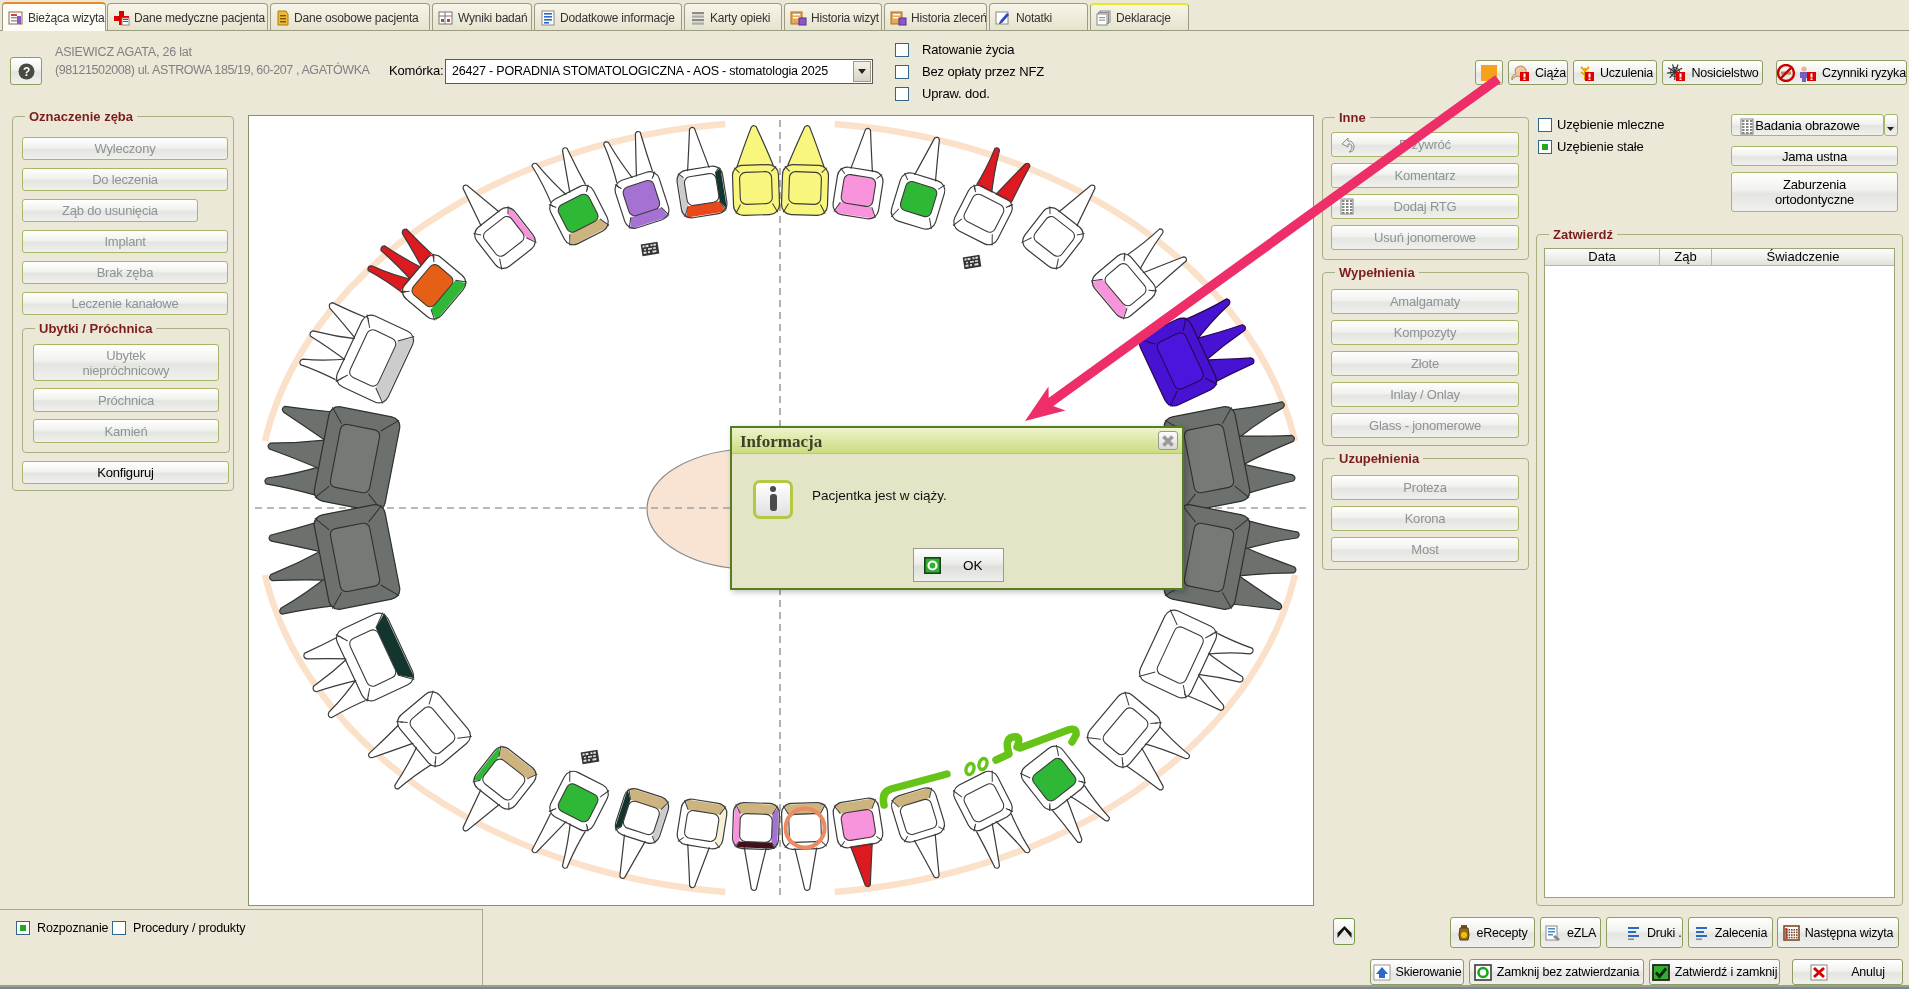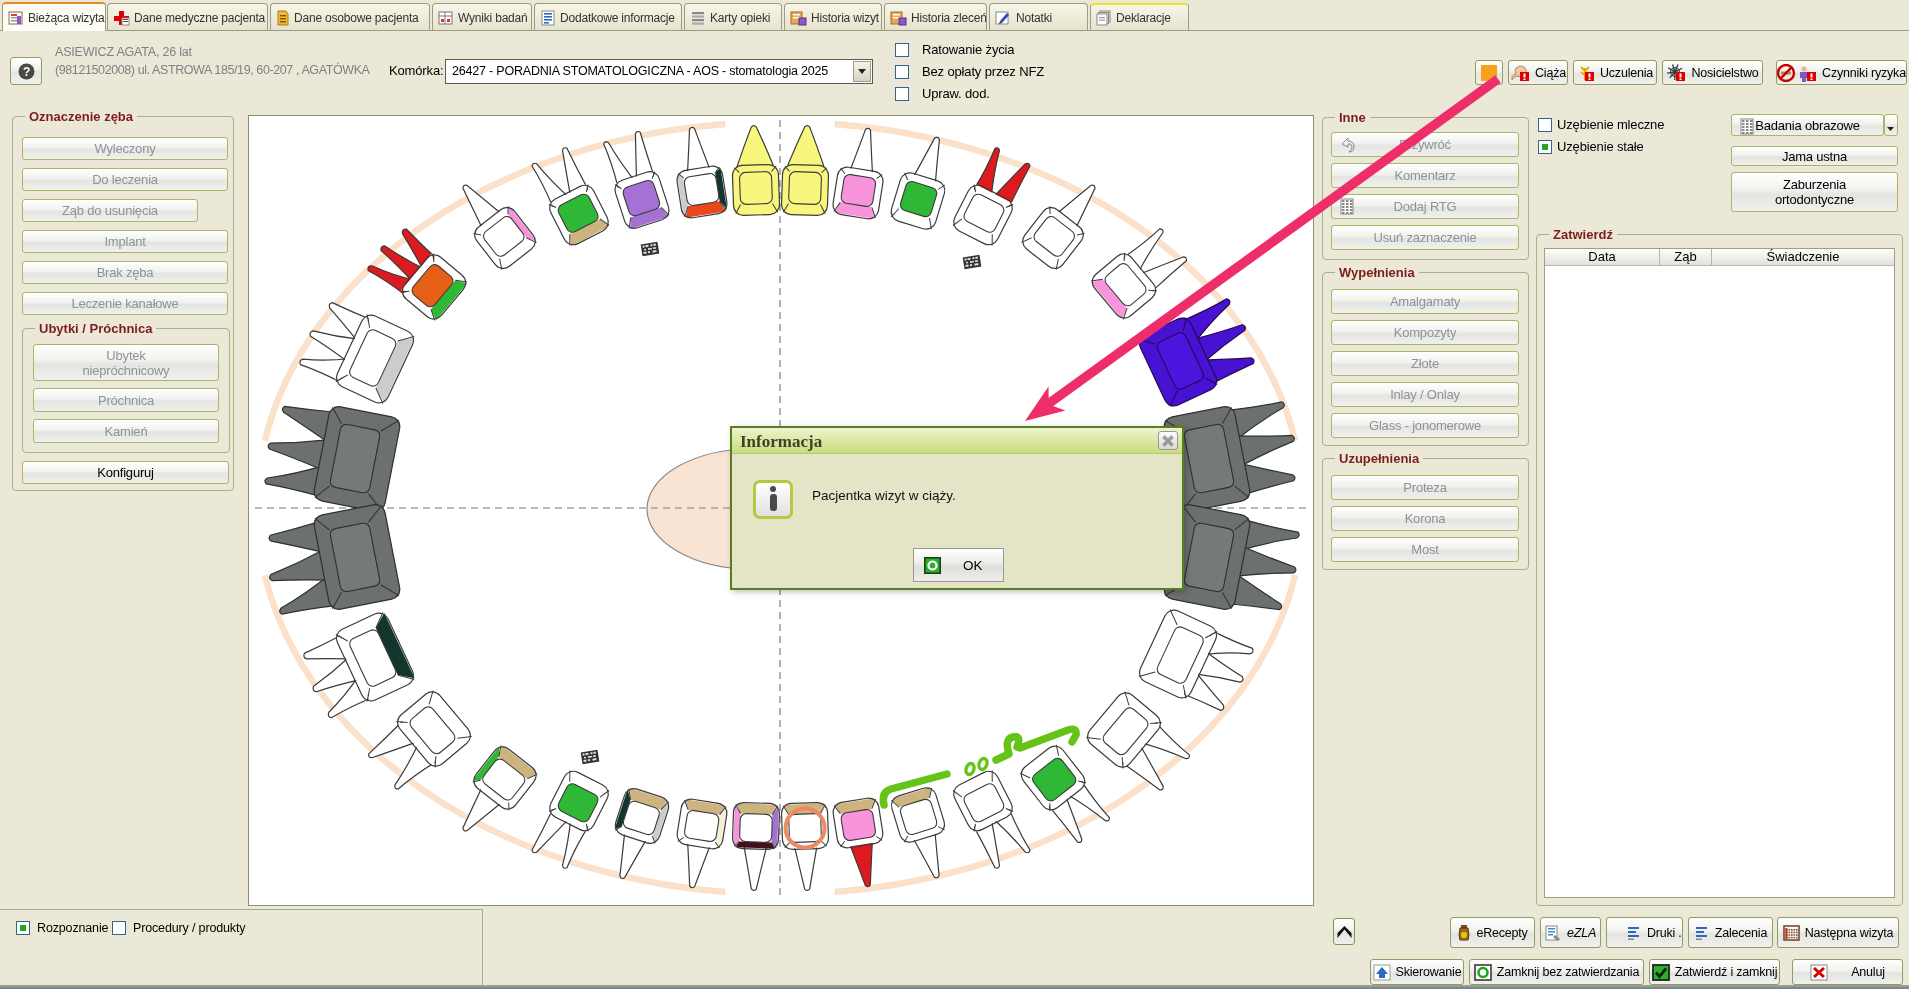--- a/index.html
+++ b/index.html
@@ -745,21 +745,21 @@
         <rect x="6" y="8" width="2.5" height="2"></rect>
         <rect x="10" y="8" width="2.5" height="2"></rect>
         <rect x="2" y="11" width="2.5" height="2"></rect>
         <rect x="6" y="11" width="2.5" height="2"></rect>
         <rect x="10" y="11" width="2.5" height="2"></rect>
         <rect x="2" y="14" width="2.5" height="2"></rect>
         <rect x="6" y="14" width="2.5" height="2"></rect>
         <rect x="10" y="14" width="2.5" height="2"></rect>
       </g>
     </svg>Dodaj RTG</div>
-<div class="pbtn" style="left:1331px;top:225px;width:188px;height:25px;">Usuń zaznaczenie</div>
+<div class="pbtn" style="left:1331px;top:225px;width:188px;height:25px;">Usuń jonomerowe</div>
 <div class="fset" style="left:1322px;top:272px;width:207px;height:174px;">
     <span class="legend">Wypełnienia</span>
   </div>
 <div class="pbtn" style="left:1331px;top:289px;width:188px;height:25px;">Amalgamaty</div>
 <div class="pbtn" style="left:1331px;top:320px;width:188px;height:25px;">Kompozyty</div>
 <div class="pbtn" style="left:1331px;top:351px;width:188px;height:25px;">Złote</div>
 <div class="pbtn" style="left:1331px;top:382px;width:188px;height:25px;">Inlay / Onlay</div>
 <div class="pbtn" style="left:1331px;top:413px;width:188px;height:25px;">Glass - jonomerowe</div>
 <div class="fset" style="left:1322px;top:458px;width:207px;height:112px;">
     <span class="legend">Uzupełnienia</span>
@@ -821,21 +821,21 @@
 <div class="tbtn" style="left:1333px;top:918px;width:22px;height:27px;border-color:#7a9a4a;">
     <svg width="15" height="12">
       <path d="M0.5,12 L7.5,3.5 L14.5,12 L14.5,7 L7.5,0 L0.5,7 Z" fill="#111"></path>
     </svg>
   </div>
 <div class="tbtn" style="left:1450px;top:917px;width:85px;height:31px;"><svg width="14" height="17">
       <path d="M4,1 h6 v3 h-6 z" fill="#7a4a1a"></path>
       <path d="M3,4 h8 q2,8 0,12 h-8 q-2,-4 0,-12" fill="#9a6a2a" stroke="#5a3a0a"></path>
       <circle cx="7" cy="11" r="3" fill="#e8c800"></circle>
     </svg>eRecepty</div>
-<div class="tbtn" style="left:1540px;top:917px;width:61px;height:31px;font-style:italic;"><svg width="17" height="16">
+<div class="tbtn" style="left:1540px;top:917px;width:61px;height:31px;"><svg width="17" height="16">
       <rect x="1" y="1" width="11" height="14" fill="#fff" stroke="#888"></rect>
       <g fill="#4a8ac4">
         <rect x="3" y="3" width="7" height="1.5"></rect>
         <rect x="3" y="6" width="7" height="1.5"></rect>
         <rect x="3" y="9" width="5" height="1.5"></rect>
       </g>
       <path d="M10,10 l5,4 -2,2 -5,-4 z" fill="#888"></path>
     </svg>eZLA</div>
 <div class="tbtn" style="left:1606px;top:917px;width:77px;height:31px;padding-left:25px;"><svg width="16" height="16">
       <g fill="#2a6ac4">
@@ -904,21 +904,21 @@
 <div style="position:absolute;left:0;top:0;width:100%;height:26px;background:linear-gradient(#eef3cc,#cbdc7e);border-bottom:1px solid #b8c87a;">
 <div style="position:absolute;left:8px;top:4px;font-family:'Liberation Serif',serif;font-size:17px;font-weight:bold;color:#3c422a;">Informacja</div>
 <div style="position:absolute;right:4px;top:3px;width:20px;height:19px;background:linear-gradient(#fcfcfc,#d8d8d4);border:1px solid #999;border-radius:3px;"><svg width="12" height="12" style="margin:3px;">
           <path d="M1.5,1.5 L10.5,10.5 M10.5,1.5 L1.5,10.5" stroke="#9a9a9a" stroke-width="3.6"></path>
         </svg></div>
 </div>
 <div style="position:absolute;left:21px;top:52px;width:40px;height:39px;border:3px solid #b5c743;border-radius:7px;background:linear-gradient(#ffffff,#e0e0e0);">
 <div style="position:absolute;left:14px;top:3px;width:6px;height:6px;border-radius:3px;background:#4a4a4a;"></div>
 <div style="position:absolute;left:13.5px;top:11px;width:7px;height:17px;border-radius:3px;background:#4a4a4a;"></div>
 </div>
-<div style="position:absolute;left:80px;top:60px;font-size:13.5px;color:#111;">Pacjentka wizyt w ciąży.</div>
+<div style="position:absolute;left:80px;top:60px;font-size:13.5px;color:#111;">Pacjentka jest w ciąży.</div>
 <div style="position:absolute;left:181px;top:120px;width:91px;height:34px;background:linear-gradient(#ffffff,#ececea 45%,#dededa 55%,#eeeeea);border:1px solid #9a9a92;display:flex;align-items:center;">
 <svg width="17" height="17" style="margin-left:10px;">
         <rect x="0.8" y="0.8" width="15.4" height="15.4" fill="#2fae2f" stroke="#1a421a" stroke-width="1.6"></rect>
         <circle cx="8.5" cy="8.5" r="4" fill="none" stroke="#fff" stroke-width="2.2"></circle>
       </svg>
 <span style="margin-left:22px;font-size:13.5px;">OK</span>
 </div>
 </div>
 <svg class="abs" width="1909" height="989" style="left:0;top:0;z-index:11;pointer-events:none;">
 <line x1="1498" y1="79" x2="1044" y2="407" stroke="#ee2e68" stroke-width="9.5"></line>

